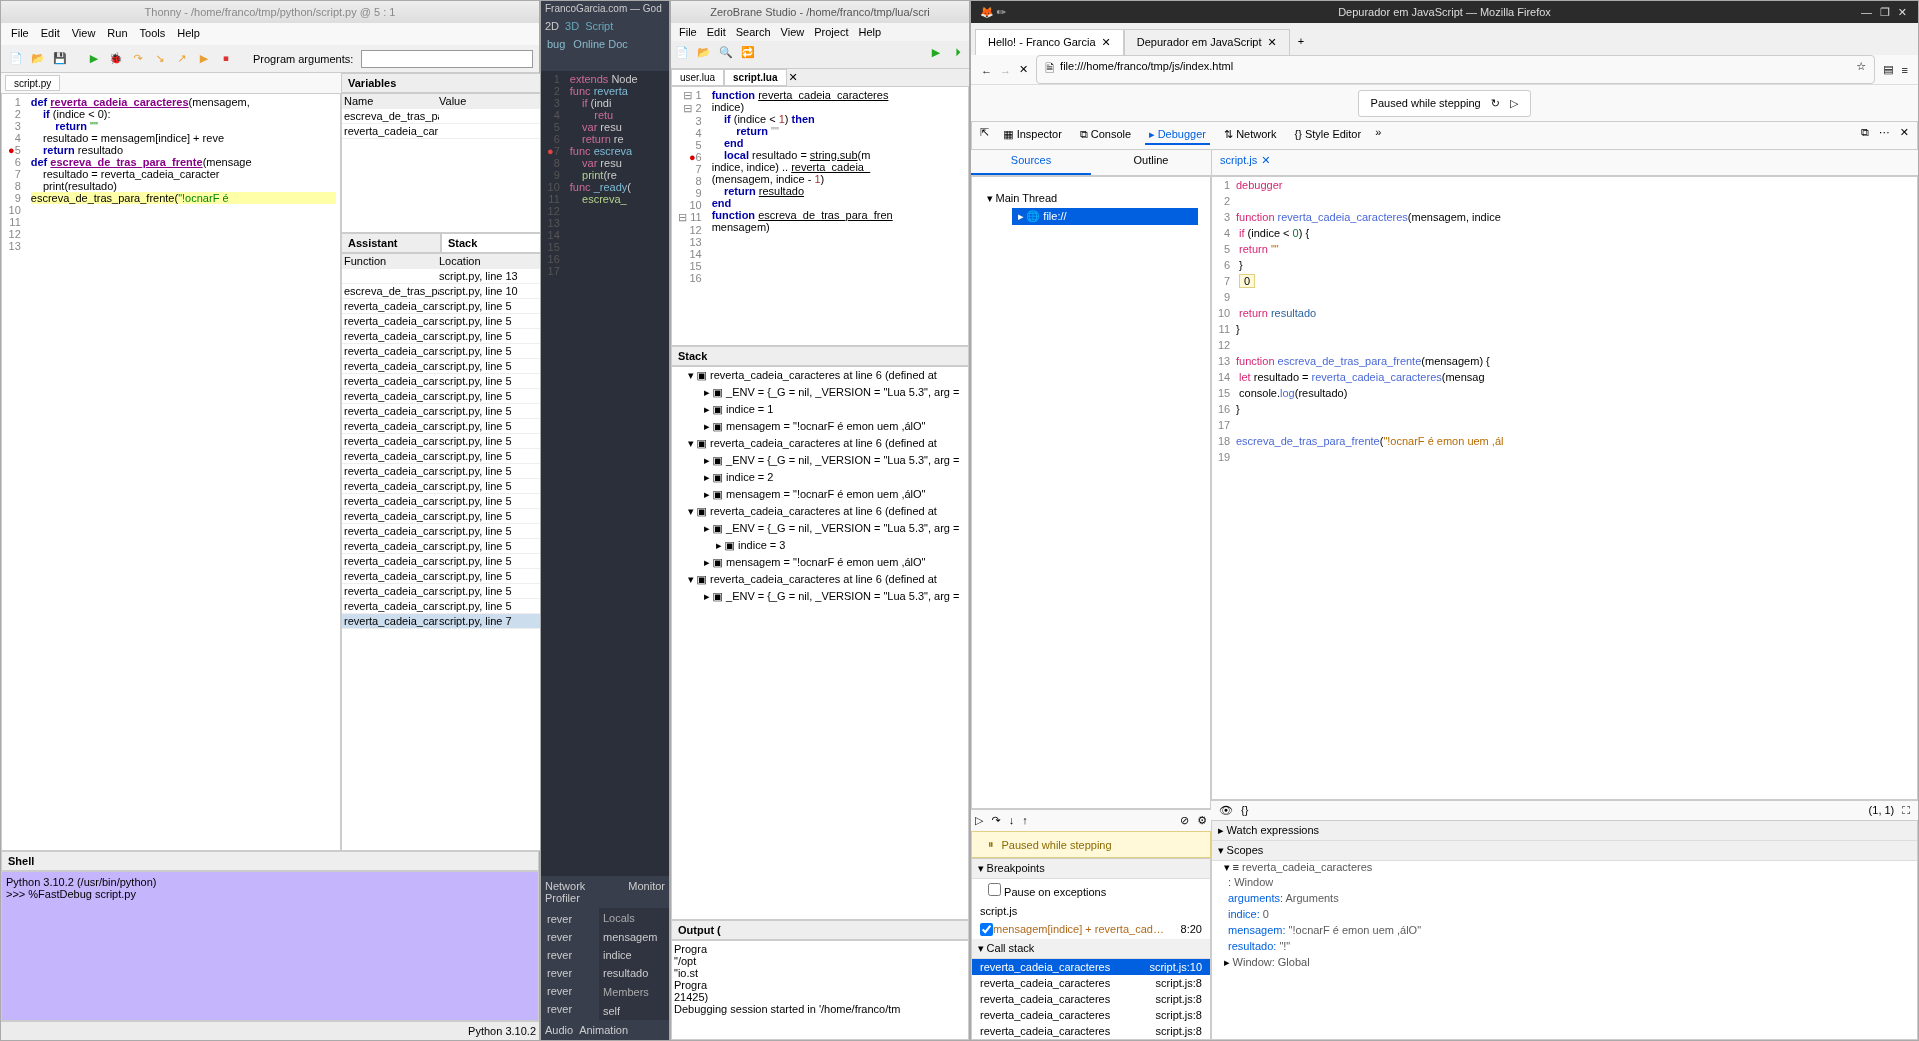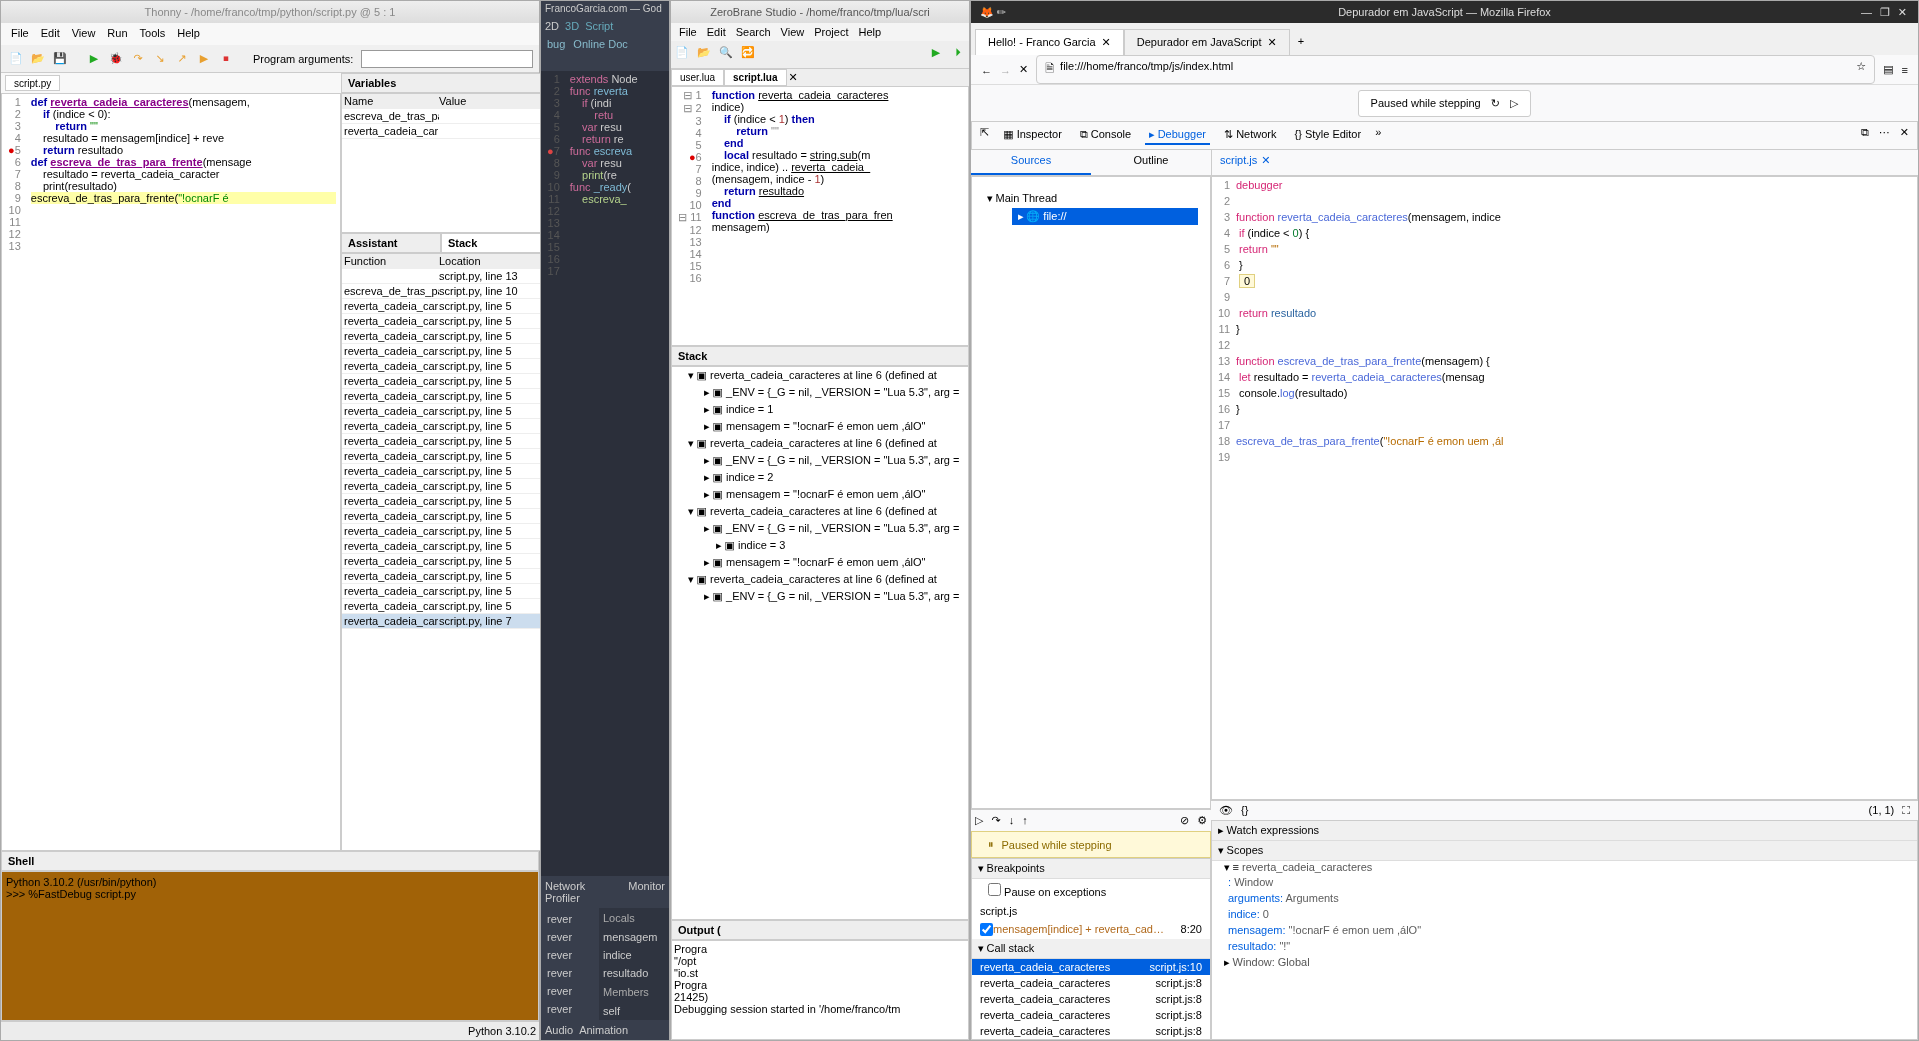--- a/index.html
+++ b/index.html
@@ -18,21 +18,21 @@
 .code { background:#fff; font-family: monospace; font-size:12px; white-space:pre; display:flex; border:1px solid #ccc; }
 .gutter { color:#888; text-align:right; padding:2px 6px; user-select:none; }
 .src { padding:2px 4px; flex:1; overflow:hidden; }
 .kw { color:#00a; font-weight:bold; }
 .fn { color:#808; font-weight:bold; text-decoration:underline;}
 .str { color:#080; }
 .hl { background:#ffffa8; display:inline-block; width:100%;}
 .panelhdr { background:#eee; padding:3px 6px; font-weight:bold; border:1px solid #ccc;}
 .variables .row, .stack .row { display:flex; border-bottom:1px solid #eee; font-size:10px; padding:1px 2px;}
 .c1{width:95px; overflow:hidden;} .c2{flex:1; overflow:hidden;}
-.shell { font-family:monospace; font-size:11px; background:#a16207; border:1px solid #ccc; padding:4px; height:150px;}
+.shell { font-family:monospace; font-size:11px; background:#c4b5fd; border:1px solid #ccc; padding:4px; height:150px;}
 .status { border-top:1px solid #ccc; padding:3px; text-align:right; }
 
 
 .godot { width:130px; background:#2f3440; color:#ccc; overflow:hidden; }
 .godot .top { height:70px; background:#383e4c; }
 .godot .code { background:#2b2f3a; border:none; font-size:11px;}
 .godot .gutter{color:#555;}
 .godot .stack{background:#383e4c;padding:2px;}
 .godot .dkrow{padding:3px 4px;display:block;}
 .g-kw{color:#cd6b9a;}

